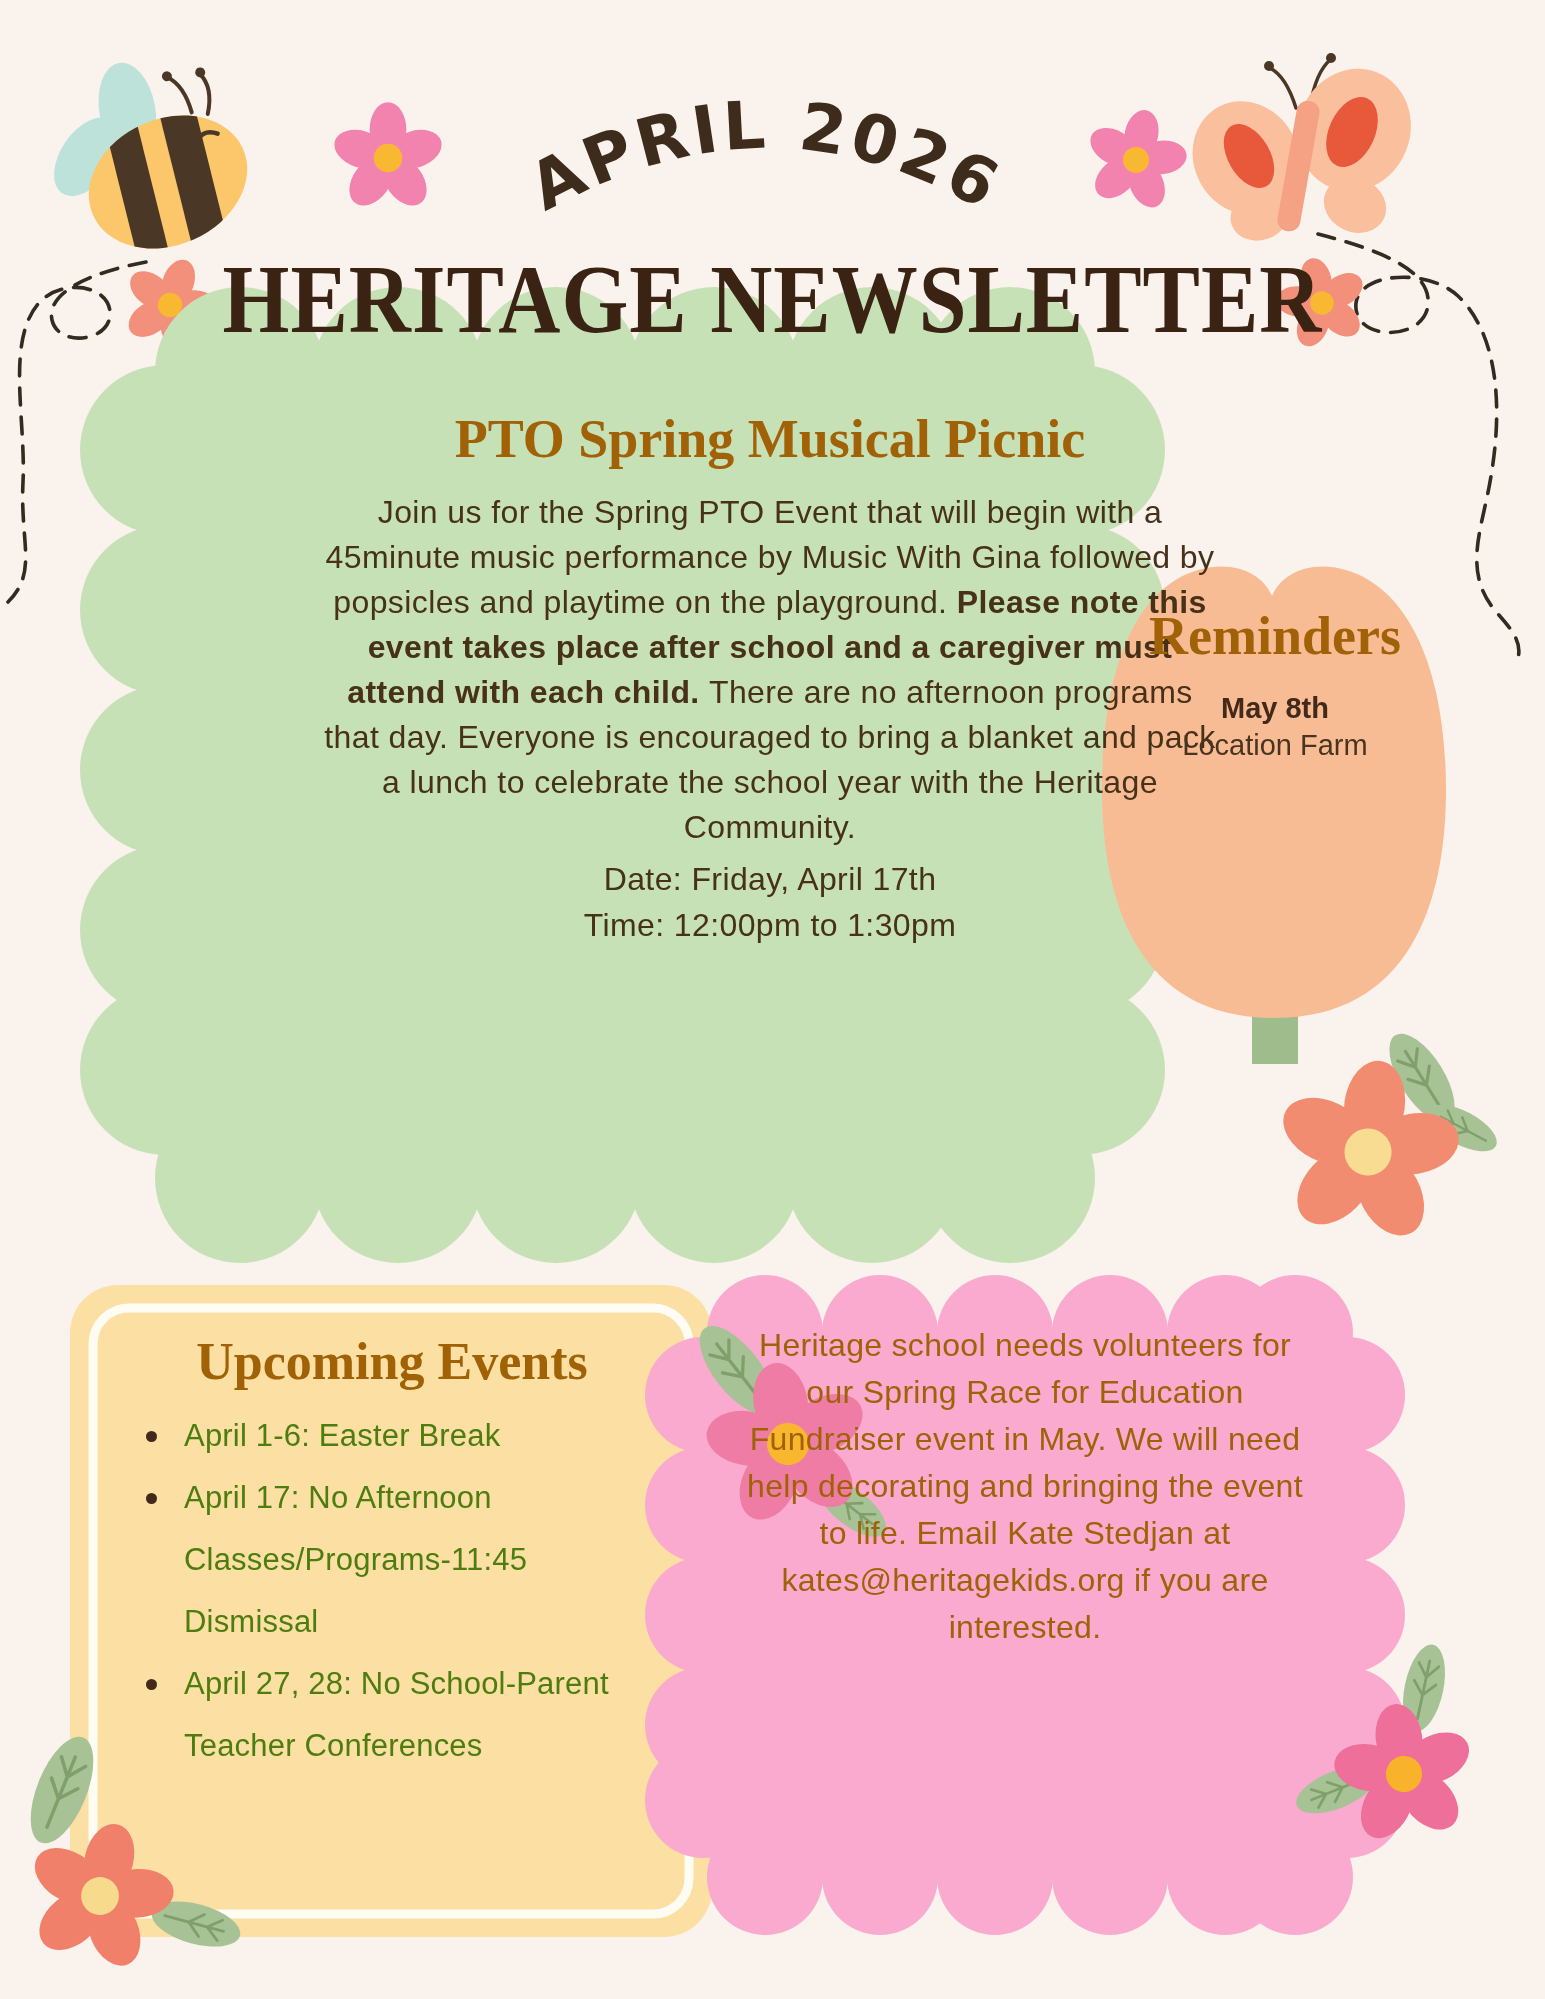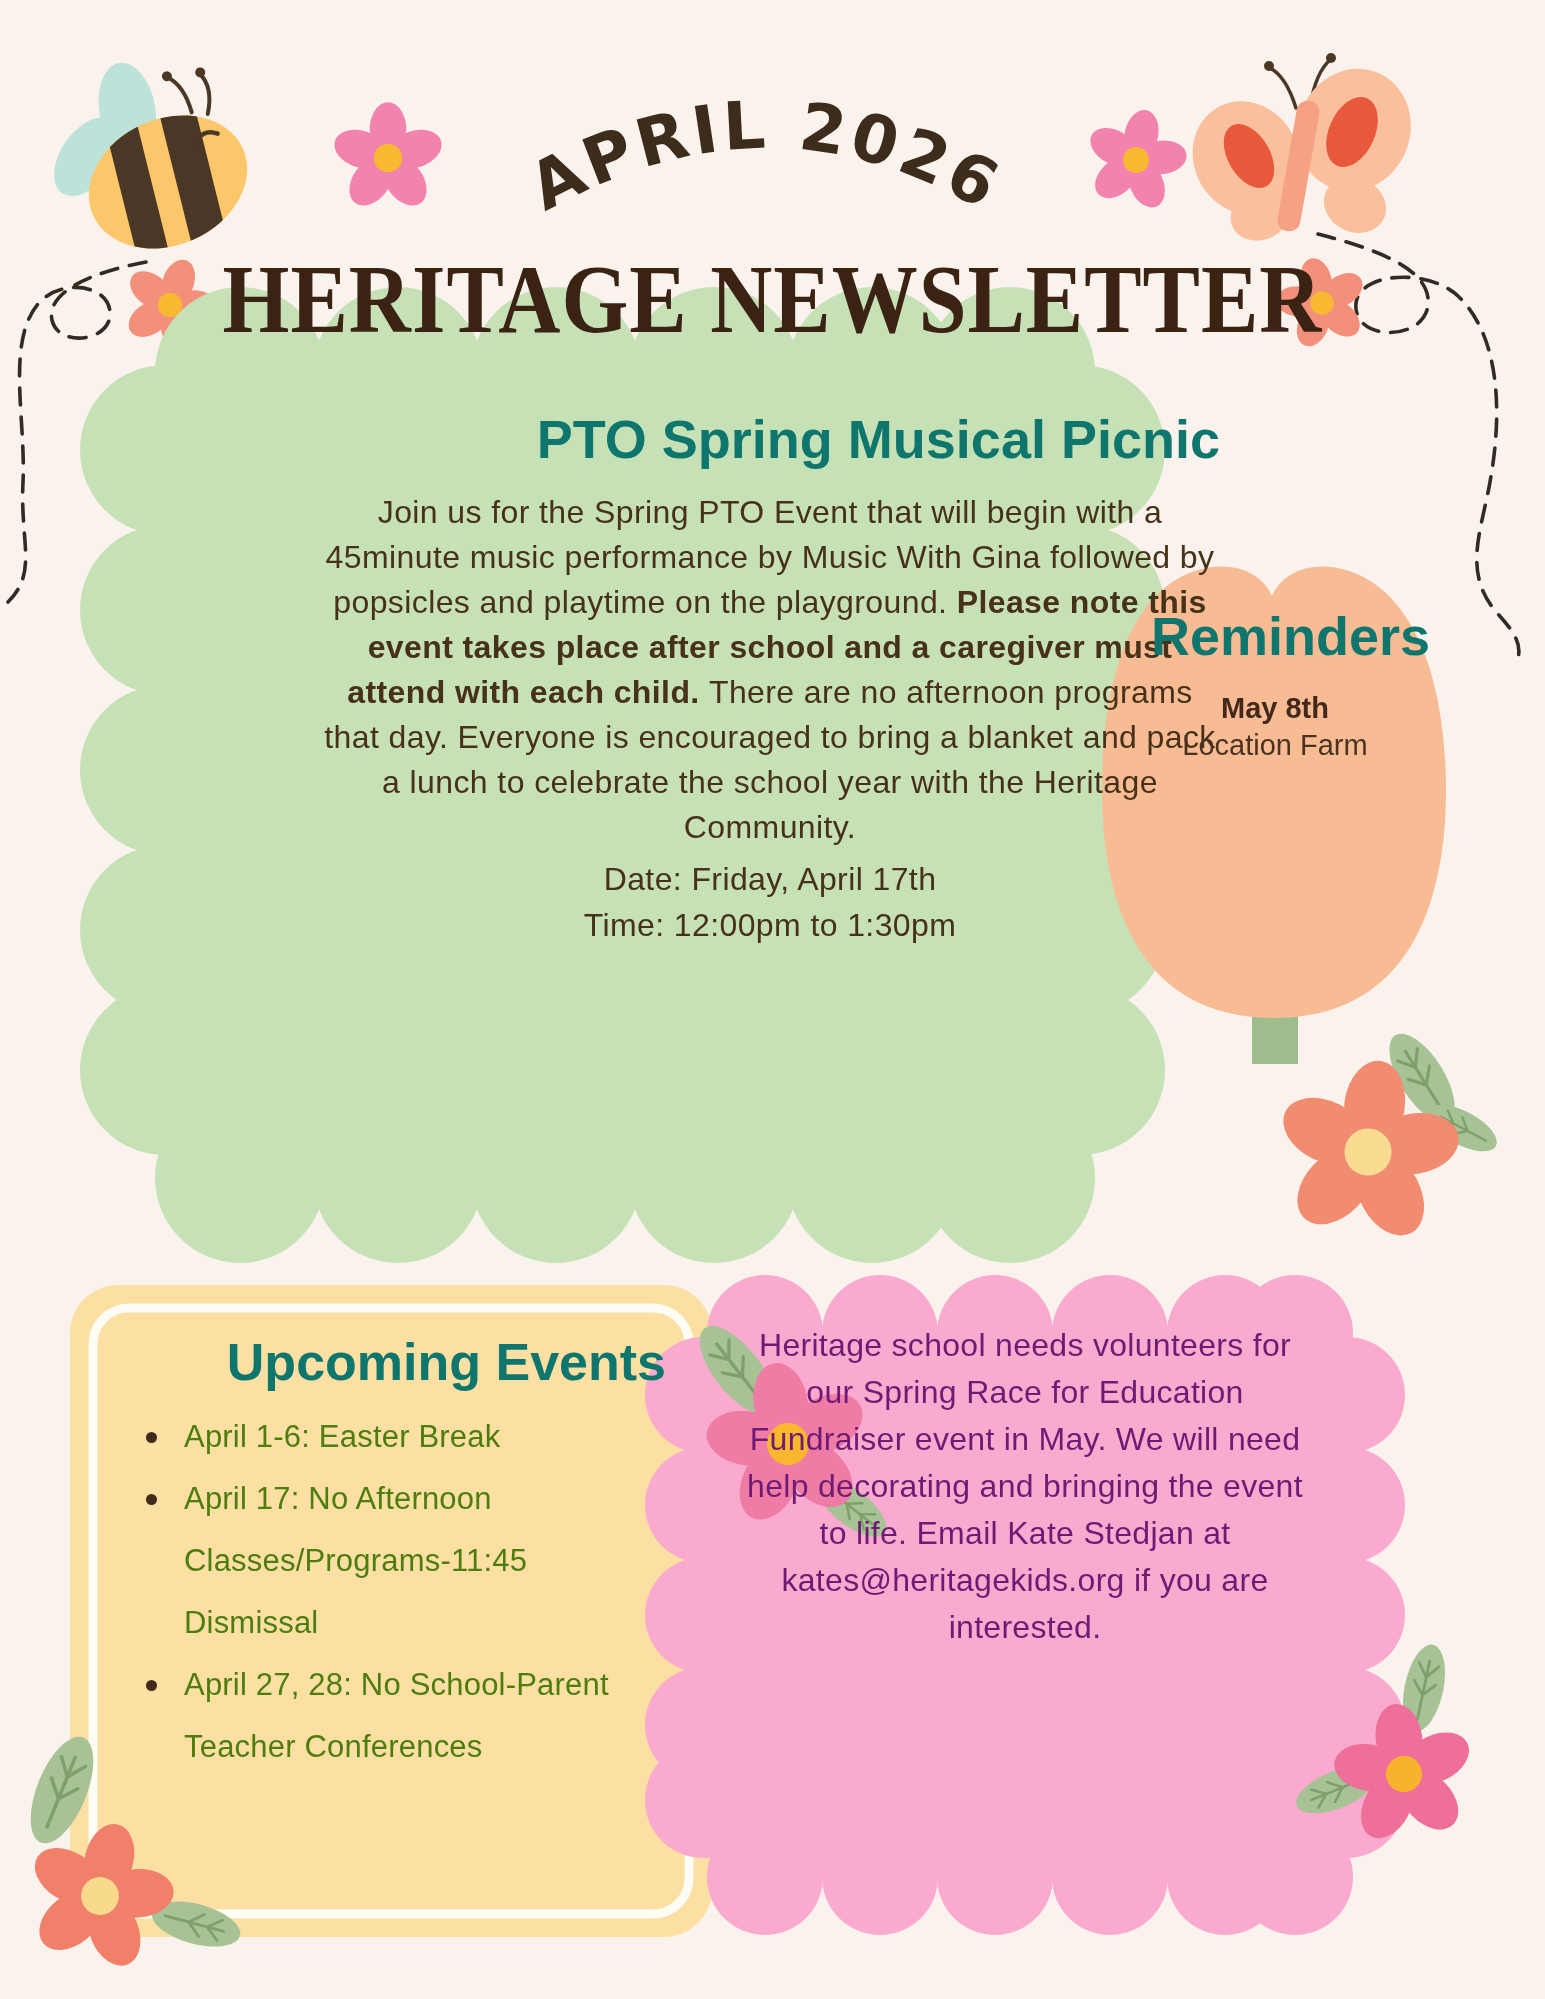--- a/index.html
+++ b/index.html
@@ -1,20 +1,20 @@
 <!DOCTYPE html>
 <html><head>
 <meta charset="utf-8">
 <style>
   html,body{margin:0;padding:0;}
   body{background:#e8e2dc;font-family:"Liberation Sans",sans-serif;}
   #page{position:relative;width:1545px;height:1999px;background:#FAF2EC;overflow:hidden;margin:0 auto;}
   #decor{position:absolute;left:0;top:0;pointer-events:none;}
   .abs{position:absolute;}
-  .section-title{font-family:Liberation Sans, sans-serif;font-weight:700;color:#0f766e;margin:0;text-align:right;}
+  .section-title{font-family:Liberation Serif, serif;font-weight:700;color:#a16207;margin:0;text-align:center;}
   .body-text{color:#473119;text-align:center;}
   .newsletter-title{left:0;right:0;top:250px;text-align:center;
     font-family:"Liberation Serif",serif;font-weight:700;font-size:86px;color:#3B2314;
     transform:scaleY(1.12);letter-spacing:1px;}
   
   .picnic{left:320px;top:408px;width:900px;text-align:center;}
   .picnic h2{font-size:54px;margin:0 0 20px 0;}
   .picnic .para{font-size:32px;line-height:45px;letter-spacing:.4px;}
   .picnic .para b{font-weight:700;}
   .picnic .when{font-size:32px;line-height:46px;letter-spacing:.4px;margin-top:6px;}
@@ -25,21 +25,21 @@
   .reminders .rem-text{font-size:29px;line-height:37px;color:#4A3420;}
   
   .upcoming{left:118px;top:1332px;width:548px;}
   .upcoming h2{font-size:52px;margin:0 0 14px 0;}
   .upcoming ul{list-style:none;margin:0;padding:0 10px 0 28px;}
   .upcoming li{position:relative;font-size:31px;line-height:62px;color:#4d7c0f;padding-left:38px;letter-spacing:.2px;}
   .upcoming li::before{content:"";position:absolute;left:0;top:26px;width:11px;height:11px;border-radius:50%;background:#43291A;}
   
   .help{left:735px;top:1322px;width:580px;text-align:center;}
   .help h2{font-size:50px;margin:0 0 12px 0;}
-  .help .para{font-size:32px;line-height:47px;color:#701a75;letter-spacing:.3px;}
+  .help .para{font-size:32px;line-height:47px;color:#a16207;letter-spacing:.3px;}
 </style>
 </head>
 <body>
 
 <div id="page">
 
   <svg id="decor" width="1545" height="1999" viewBox="0 0 1545 1999">
     <defs>
       <g id="flower5">
         <ellipse cx="0" cy="-42" rx="27" ry="40" fill="var(--petal)"></ellipse>

